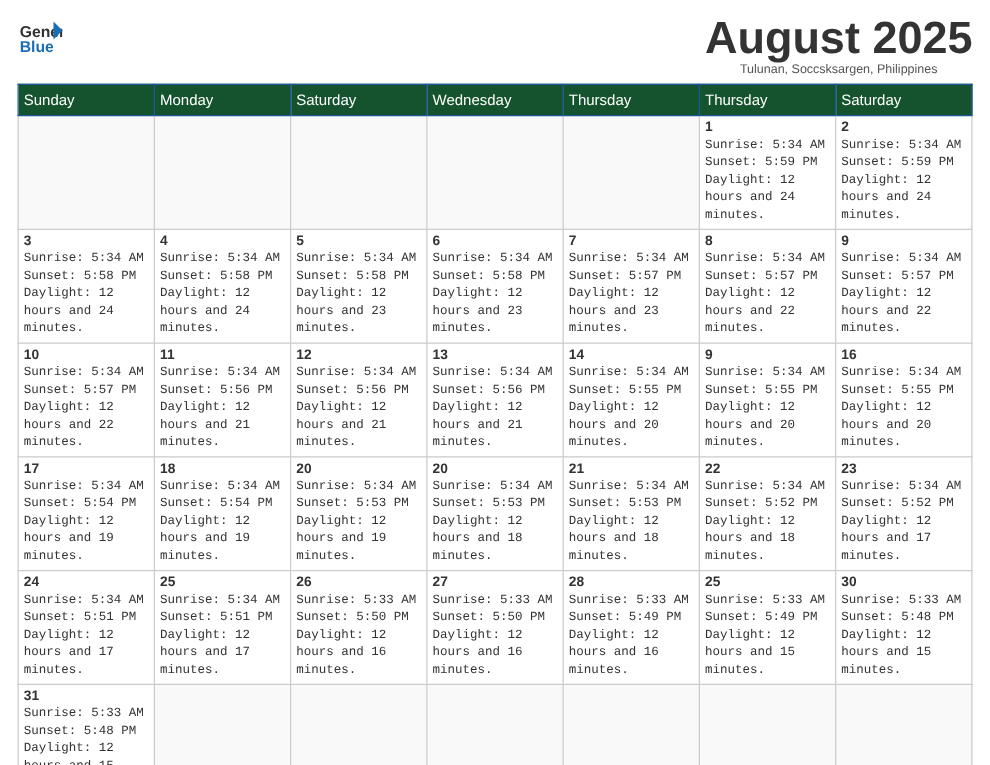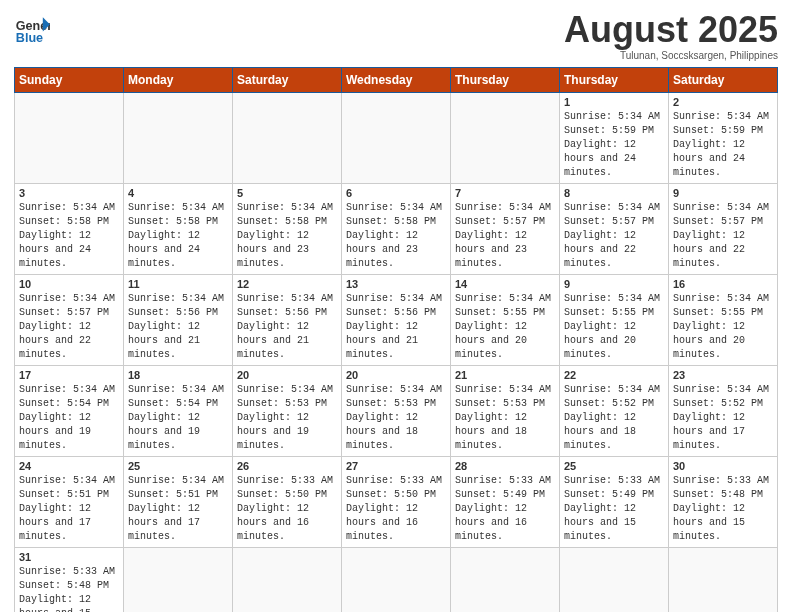--- a/index.html
+++ b/index.html
@@ -23,42 +23,42 @@
     .logo {
       display: flex;
       align-items: center;
       gap: 4px;
     }
     .logo-icon {
       width: 36px;
       height: 36px;
     }
     .title-block {
-      text-align: right;
+      text-align: center;
     }
     .month-title {
       font-size: 36px;
       font-weight: bold;
       color: #333;
       line-height: 1.1;
     }
     .location-title {
       font-size: 10px;
       color: #555;
     }
     .calendar {
       width: 100%;
       border-collapse: collapse;
       border: 1px solid #ccc;
     }
     .calendar th {
-      background-color: #c2410c;
+      background-color: #14532d;
       color: #fff;
       font-size: 12px;
-      font-weight: bold;
+      font-weight: normal;
       padding: 5px 4px;
       text-align: left;
       border: 1px solid #1a5a9a;
     }
     .calendar td {
       vertical-align: top;
       border: 1px solid #ccc;
       padding: 3px 4px;
       width: calc(100%/7);
       font-size: 9.5px;

